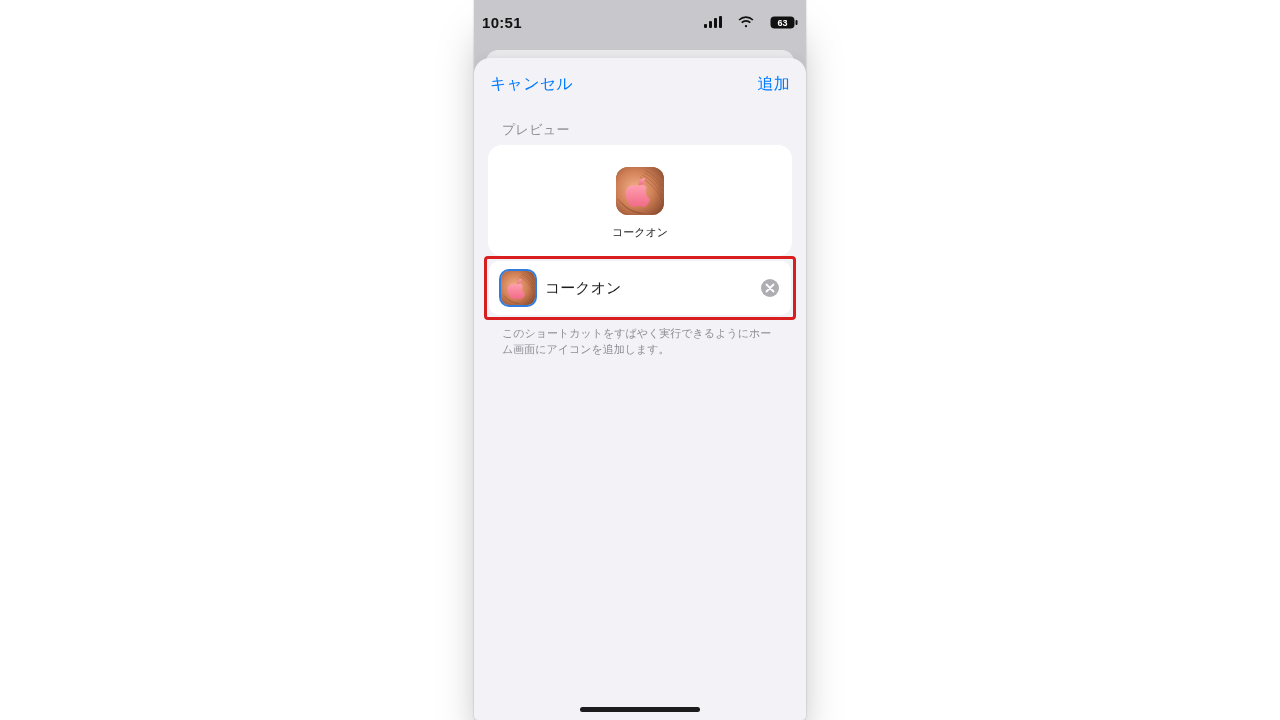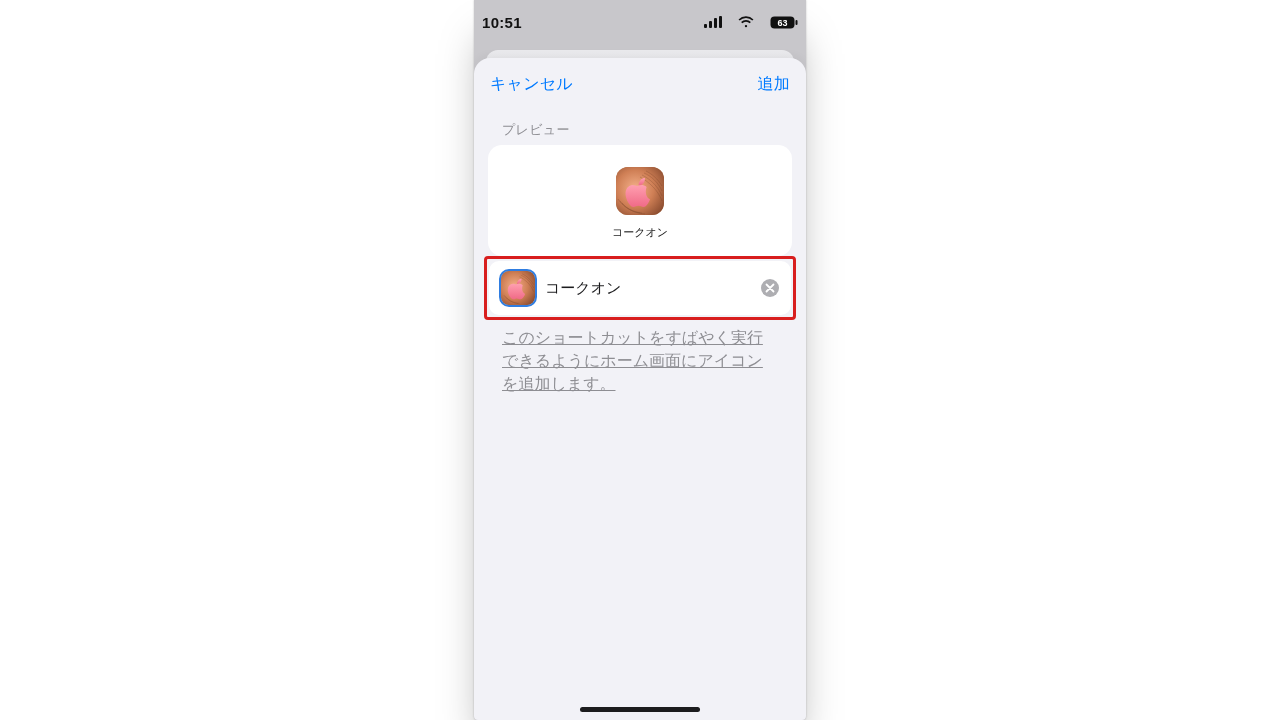--- a/index.html
+++ b/index.html
@@ -156,25 +156,24 @@
     border-radius: 9px;
     background: #aeaeb2;
     color: #ffffff;
     display: flex;
     align-items: center;
     justify-content: center;
   }
   .clear-btn svg { display:block; }
 
   .helper-text {
-    font-size: 16px;
+    font-size: 11px;
     line-height: 1.45;
     color: #8e8e93;
     padding: 6px 28px 0 28px;
-    text-decoration: underline;
   }
 
   .home-indicator {
     position: absolute;
     bottom: 8px;
     left: 50%;
     transform: translateX(-50%);
     width: 120px;
     height: 5px;
     border-radius: 3px;

